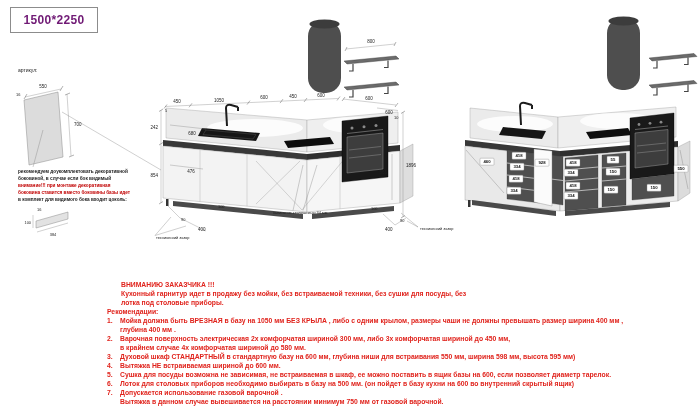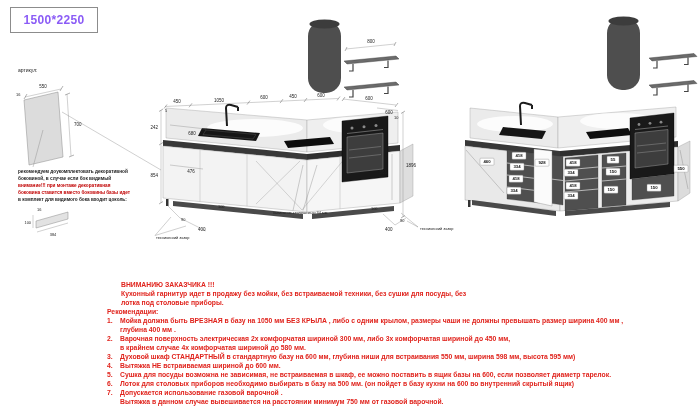--- a/index.html
+++ b/index.html
@@ -1,20 +1,20 @@
 <!DOCTYPE html>
 <html><head>
 <meta charset="utf-8">
 <style>
   html,body{margin:0;padding:0}
   body{width:700px;height:413px;background:#fff;position:relative;overflow:hidden;
        font-family:"Liberation Sans",sans-serif}
   .size-box{position:absolute;left:10px;top:7px;width:86px;height:24px;border:1px solid #8c8c8c;
             background:#fff;display:flex;align-items:center;justify-content:center;
-            font-size:12px;font-weight:bold;color:#8b5cf6;letter-spacing:.3px}
+            font-size:12px;font-weight:bold;color:#701a75;letter-spacing:.3px}
   svg.sheet{position:absolute;left:0;top:0}
   
   .dim{font-size:4.5px;fill:#222}
   .dim-s{font-size:3.9px;fill:#222}
   .lbl{font-size:4.3px;font-weight:bold;fill:#111}
   .ann{font-size:4.7px;font-weight:bold}
   .art{font-size:5px;fill:#222}
   .dl{stroke:#8a8a8a;stroke-width:.4;fill:none}
   .tk{stroke:#666;stroke-width:.5;fill:none}
   .ld{stroke:#777;stroke-width:.35;fill:none}

